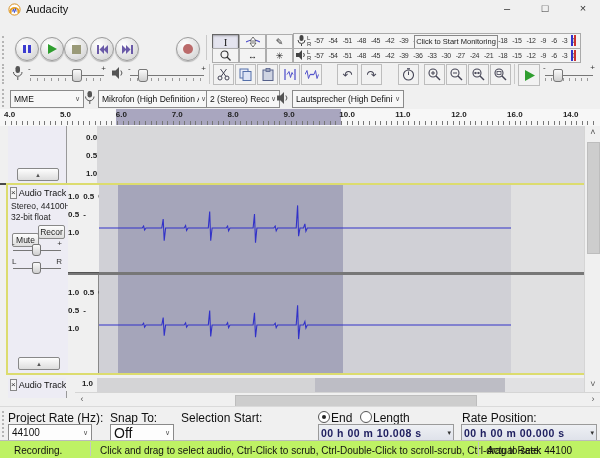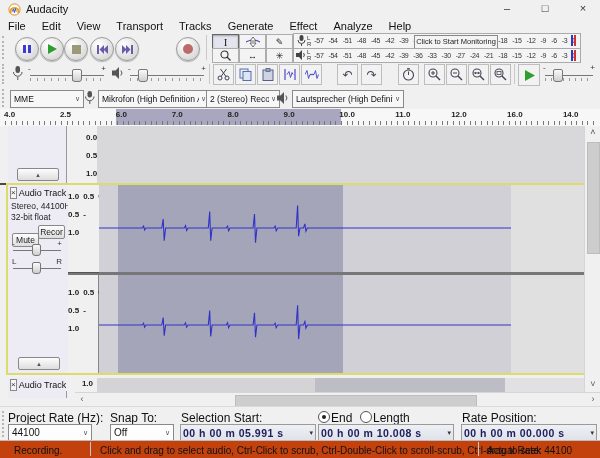--- a/index.html
+++ b/index.html
@@ -53,21 +53,21 @@
   .sb-arrow{color:#555;font-size:9px;text-align:center;line-height:13px;}
   
   .selbar{left:0;top:406px;width:600px;height:34px;background:#f0f0f0;border-top:1px solid #dadada;}
   .sel-label{font-size:12px;color:#111;white-space:nowrap;}
   .timefield{background:linear-gradient(#eef0f4,#dfe2ea);border:1px solid #9a9a9a;display:flex;align-items:center;padding:0 2px;}
   .timefield .digits{font-size:10.5px;font-weight:bold;color:#202060;letter-spacing:0.5px;white-space:nowrap;}
   .timefield .dd{margin-left:auto;font-size:7px;color:#333;}
   .radio{width:10px;height:10px;border:1px solid #555;border-radius:50%;background:#fff;display:inline-flex;align-items:center;justify-content:center;}
   .radio .dot{width:4px;height:4px;border-radius:50%;background:#222;}
   
-  .statusbar{left:0;top:440px;width:600px;height:18px;background:#c2410c;border-top:1px solid #bbb;font-size:10px;color:#111;}
+  .statusbar{left:0;top:440px;width:600px;height:18px;background:#bef264;border-top:1px solid #bbb;font-size:10px;color:#111;}
   .status-sep{top:442px;width:1px;height:14px;background:#c5c5c5;}
   svg{display:block;}
 </style>
 </head>
 <body>
 
 <div id="app">
 
   <div class="abs titlebar">
     <svg class="abs" style="left:8px;top:3px;" width="13" height="13" viewBox="0 0 13 13">
@@ -76,31 +76,20 @@
       <rect x="1.6" y="7" width="2" height="3.4" rx="1" fill="#e8a020"></rect>
       <rect x="9.4" y="7" width="2" height="3.4" rx="1" fill="#e8a020"></rect>
       <path d="M4.4 8.6 l1-2.4 1 3.4 1-4 .8 3" fill="none" stroke="#3344cc" stroke-width="0.9"></path>
     </svg>
     <span class="abs title-text">Audacity</span>
     <div class="abs winbtn" style="left:492px;">–</div>
     <div class="abs winbtn" style="left:530px;">□</div>
     <div class="abs winbtn" style="left:568px;">×</div>
   </div>
 
-  <div class="abs menubar">
-      <span class="menu-item">File</span>
-      <span class="menu-item">Edit</span>
-      <span class="menu-item">View</span>
-      <span class="menu-item">Transport</span>
-      <span class="menu-item">Tracks</span>
-      <span class="menu-item">Generate</span>
-      <span class="menu-item">Effect</span>
-      <span class="menu-item">Analyze</span>
-      <span class="menu-item">Help</span>
-    </div>
 
   <div class="abs" style="left:0;top:33px;width:600px;height:29px;">
     <div class="abs grip" style="left:2px;top:3px;height:23px;"></div>
 
     <div class="abs roundbtn" style="left:15px;top:4px;">
       <svg width="10" height="10">
           <rect x="1" y="1" width="3" height="8" fill="#3b3bd0"></rect>
           <rect x="6" y="1" width="3" height="8" fill="#3b3bd0"></rect>
         </svg>
     </div>
@@ -381,21 +370,21 @@
     <div class="abs combo" style="left:292px;top:2.5px;width:104px;height:16px;">
       <span style="overflow:hidden;white-space:nowrap;">Lautsprecher (High Definitio</span>
         <span class="arrow">∨</span>
     </div>
   </div>
 
   <div class="abs timeline">
     <div class="abs tl-band" id="tl-band" style="left: 116.496px; width: 224.952px;"></div>
     <div class="abs tl-labels">
         <span class="tl-label">4.0</span>
-        <span class="tl-label">2.5</span>
+        <span class="tl-label">5.0</span>
         <span class="tl-label">6.0</span>
         <span class="tl-label">7.0</span>
         <span class="tl-label">8.0</span>
         <span class="tl-label">9.0</span>
         <span class="tl-label">10.0</span>
         <span class="tl-label">11.0</span>
         <span class="tl-label">12.0</span>
         <span class="tl-label">16.0</span>
         <span class="tl-label">14.0</span>
       </div>
@@ -501,28 +490,24 @@
 
   <div class="abs selbar">
     <div class="abs grip" style="left:2px;top:4px;height:26px;"></div>
     <span class="abs sel-label" style="left:8px;top:4px;">Project Rate (Hz):</span>
     <div class="abs combo" style="left:8px;top:17px;width:76px;height:15px;background:#fdfdfd;">
       <span style="font-size:10px;">44100</span>
         <span class="arrow">∨</span>
     </div>
     <span class="abs sel-label" style="left:110px;top:4px;">Snap To:</span>
     <div class="abs combo" style="left:110px;top:17px;width:56px;height:15px;background:#fdfdfd;">
-      <span style="font-size:10px;">Off</span>
+      <span style="font-size:14px;">Off</span>
         <span class="arrow">∨</span>
     </div>
     <span class="abs sel-label" style="left:181px;top:4px;">Selection Start:</span>
-    <div class="abs timefield" style="left:180px;top:17px;width:130px;height:15px;">
-      <span class="digits">00 h 00 m 05.991 s</span>
-        <span class="dd">▾</span>
-    </div>
     <span class="abs radio" style="left:318px;top:4px;">
         <span class="dot"></span>
       </span>
     <span class="abs sel-label" style="left:331px;top:4px;">End</span>
     <span class="abs radio" style="left:360px;top:4px;"></span>
     <span class="abs sel-label" style="left:373px;top:4px;">Length</span>
     <div class="abs timefield" style="left:318px;top:17px;width:130px;height:15px;">
       <span class="digits">00 h 00 m 10.008 s</span>
         <span class="dd">▾</span>
     </div>

